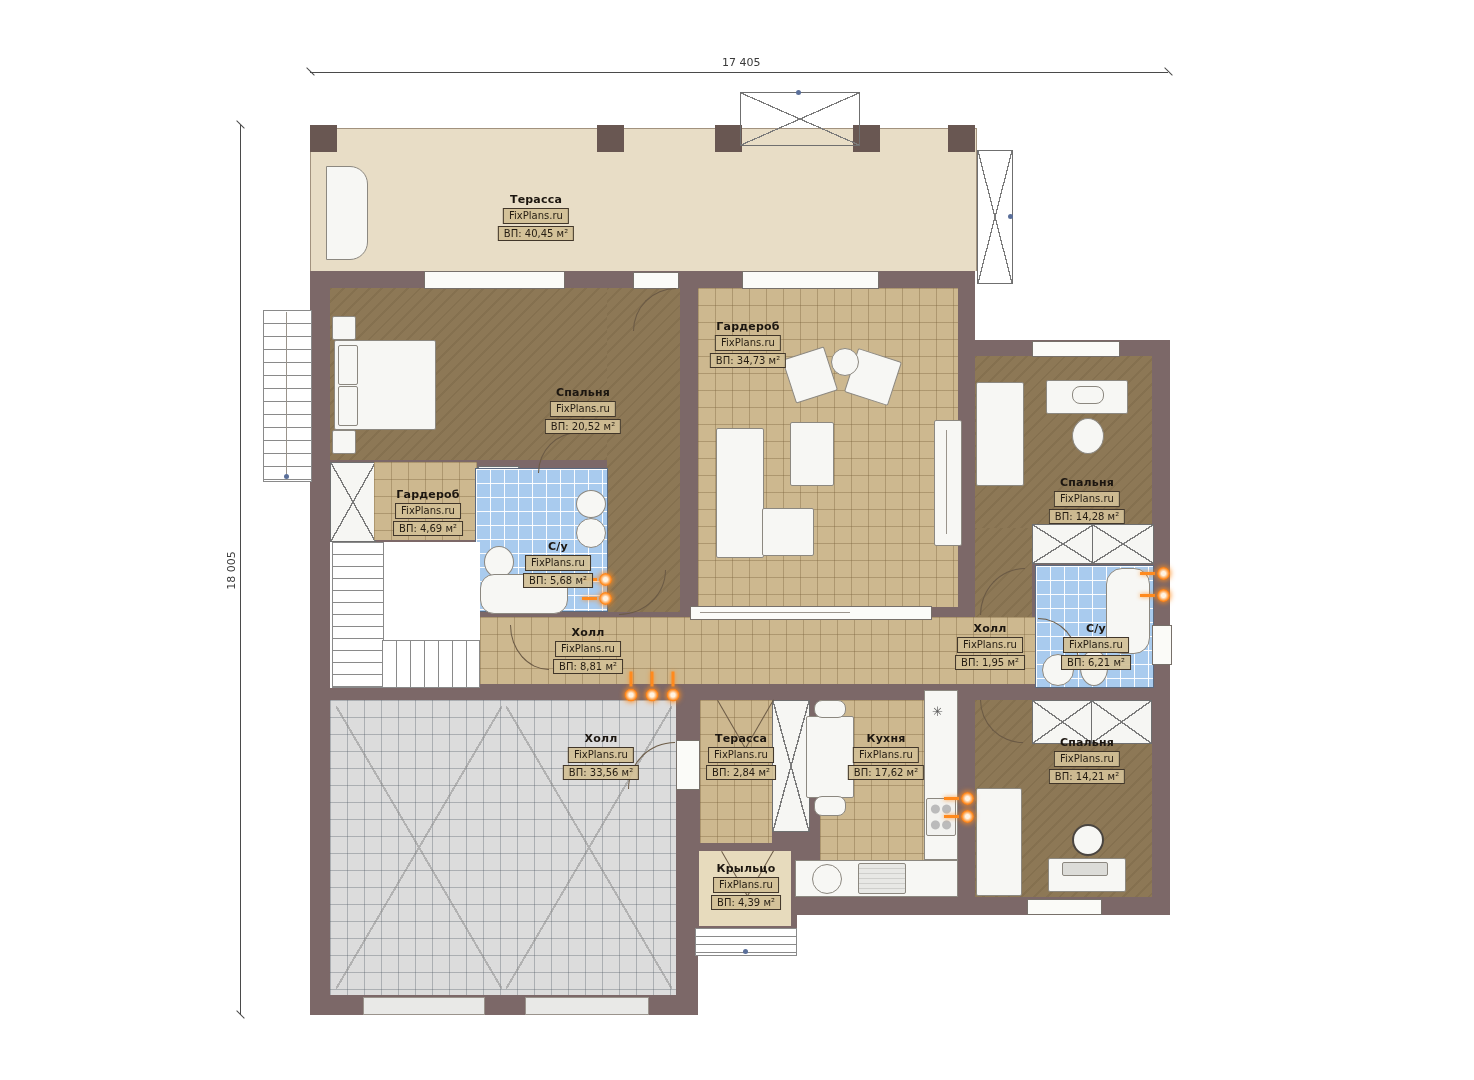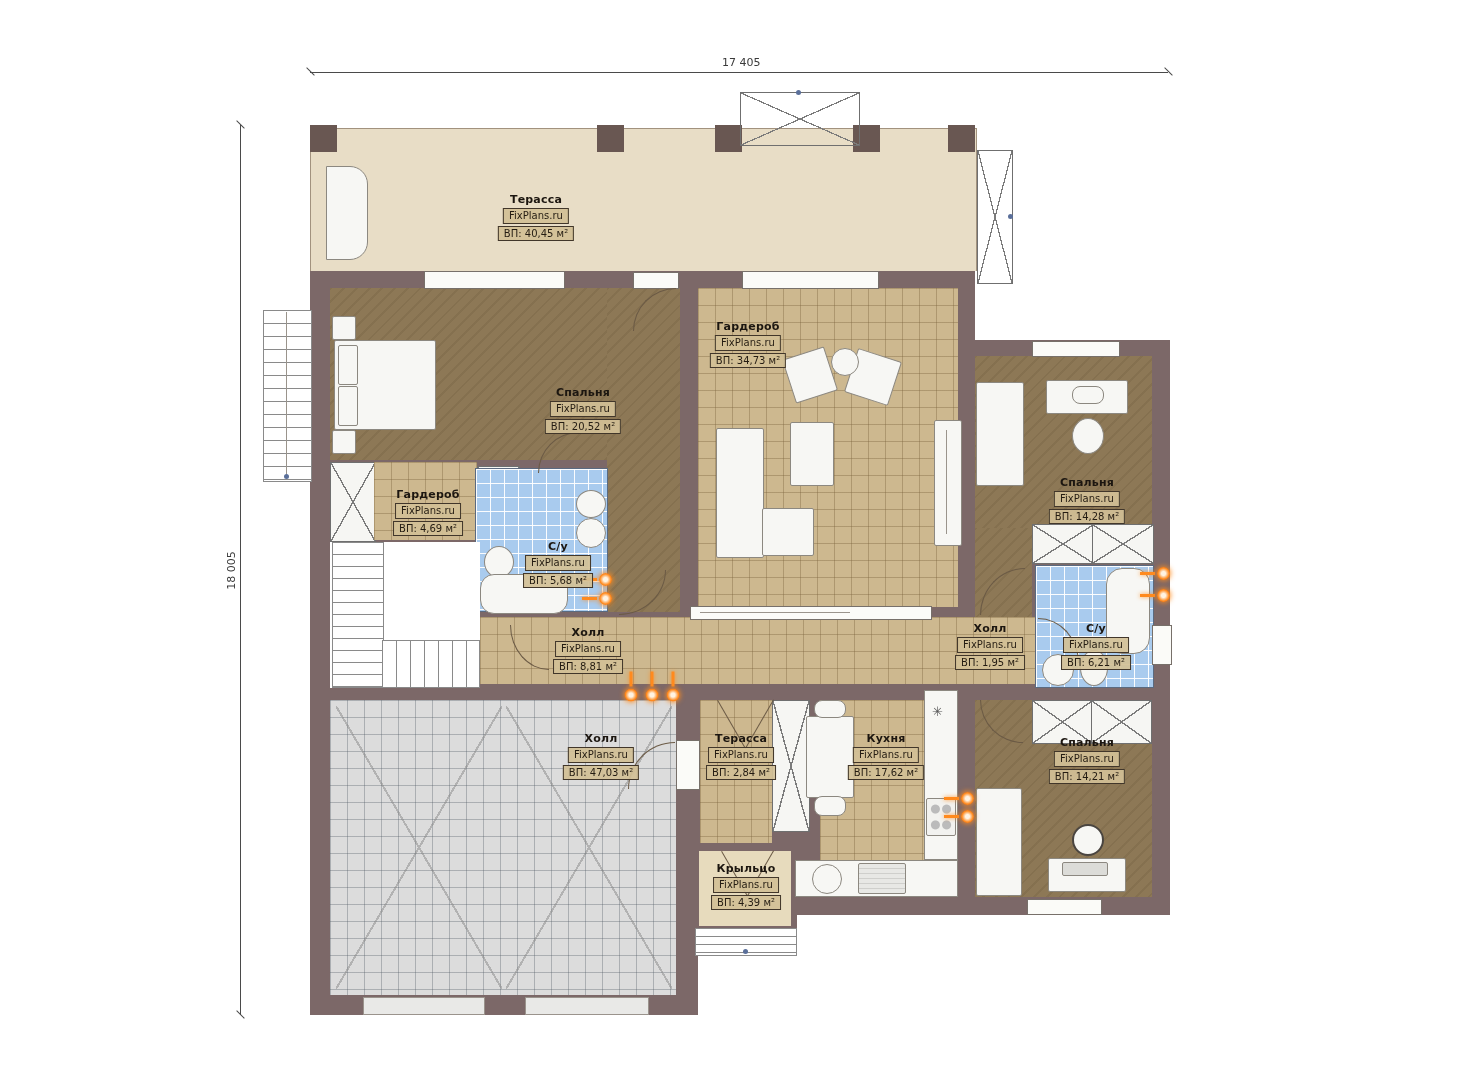--- a/index.html
+++ b/index.html
@@ -254,21 +254,21 @@
     <div class="rbox">ВП: 1,95 м²</div>
   </div>
   <div class="rlabel" style="left:1096px;top:622px;">
     <div class="rname">С/у</div>
     <div class="rbox">FixPlans.ru</div>
     <div class="rbox">ВП: 6,21 м²</div>
   </div>
   <div class="rlabel" style="left:601px;top:732px;">
     <div class="rname">Холл</div>
     <div class="rbox">FixPlans.ru</div>
-    <div class="rbox">ВП: 47,03 м²</div>
+    <div class="rbox">ВП: 33,56 м²</div>
   </div>
   <div class="rlabel" style="left:741px;top:732px;">
     <div class="rname">Терасса</div>
     <div class="rbox">FixPlans.ru</div>
     <div class="rbox">ВП: 2,84 м²</div>
   </div>
   <div class="rlabel" style="left:886px;top:732px;">
     <div class="rname">Кухня</div>
     <div class="rbox">FixPlans.ru</div>
     <div class="rbox">ВП: 17,62 м²</div>

